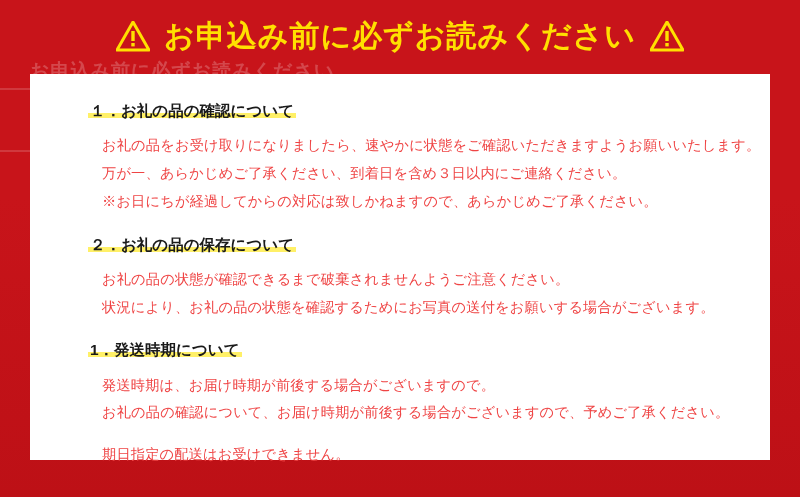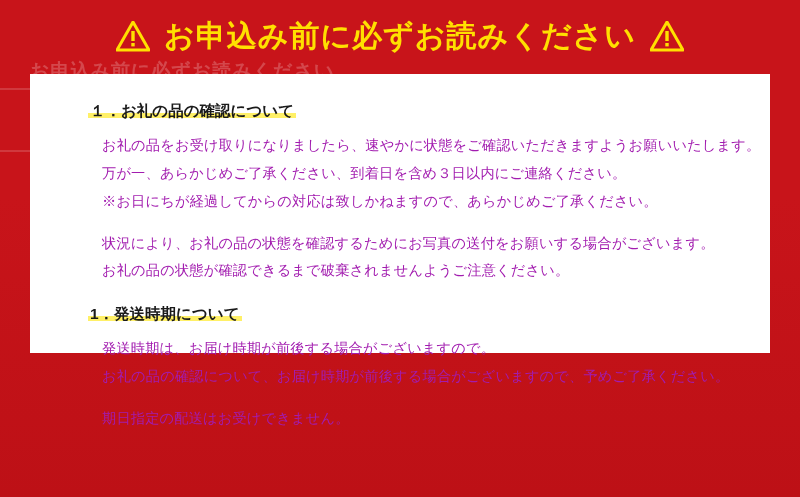--- a/index.html
+++ b/index.html
@@ -46,21 +46,21 @@
     position: relative;
   }
   .warn-icon svg {
     display: block;
   }
   .card {
     position: absolute;
     left: 30px;
     top: 74px;
     width: 740px;
-    height: 279px;
+    height: 386px;
     background: #ffffff;
     box-sizing: border-box;
     padding: 22px 34px 10px 34px;
   }
   .section {
     margin-bottom: 14px;
   }
   .section:last-child {
     margin-bottom: 0;
   }
@@ -75,21 +75,21 @@
     line-height: 1.9;
     background: linear-gradient(transparent 62%, #fff067 62%, #fff067 97%, transparent 97%);
     padding: 0 2px;
     font-family: "Liberation Sans", sans-serif;
   }
   .sec-lines {
     margin: 0 0 0 38px;
   }
   .line {
     font-size: 14.2px;
-    color: #a21caf;
+    color: #ef4444;
     line-height: 1.95;
     letter-spacing: 0.2px;
     white-space: nowrap;
     font-family: "Liberation Sans", sans-serif;
   }
   .ghost {
     position: absolute;
     left: 30px;
     top: 58px;
     width: 400px;
@@ -144,23 +144,26 @@
         <span class="sec-title">１．お礼の品の確認について</span>
       </div>
       <div class="sec-lines">
         <div class="line">お礼の品をお受け取りになりましたら、速やかに状態をご確認いただきますようお願いいたします。</div>
         <div class="line">万が一、あらかじめご了承ください、到着日を含め３日以内にご連絡ください。</div>
         <div class="line">※お日にちが経過してからの対応は致しかねますので、あらかじめご了承ください。</div>
       </div>
     </div>
 
     <div class="section">
+      <div class="sec-title-wrap">
+        <span class="sec-title">２．お礼の品の保存について</span>
+      </div>
       <div class="sec-lines">
+        <div class="line">お礼の品の状態が確認できるまで破棄されませんようご注意ください。</div>
         <div class="line">状況により、お礼の品の状態を確認するためにお写真の送付をお願いする場合がございます。</div>
-        <div class="line">お礼の品の状態が確認できるまで破棄されませんようご注意ください。</div>
       </div>
     </div>
 
     <div class="section">
       <div class="sec-title-wrap">
         <span class="sec-title">1．発送時期について</span>
       </div>
       <div class="sec-lines">
         <div class="line">発送時期は、お届け時期が前後する場合がございますので。</div>
         <div class="line">お礼の品の確認について、お届け時期が前後する場合がございますので、予めご了承ください。</div>

